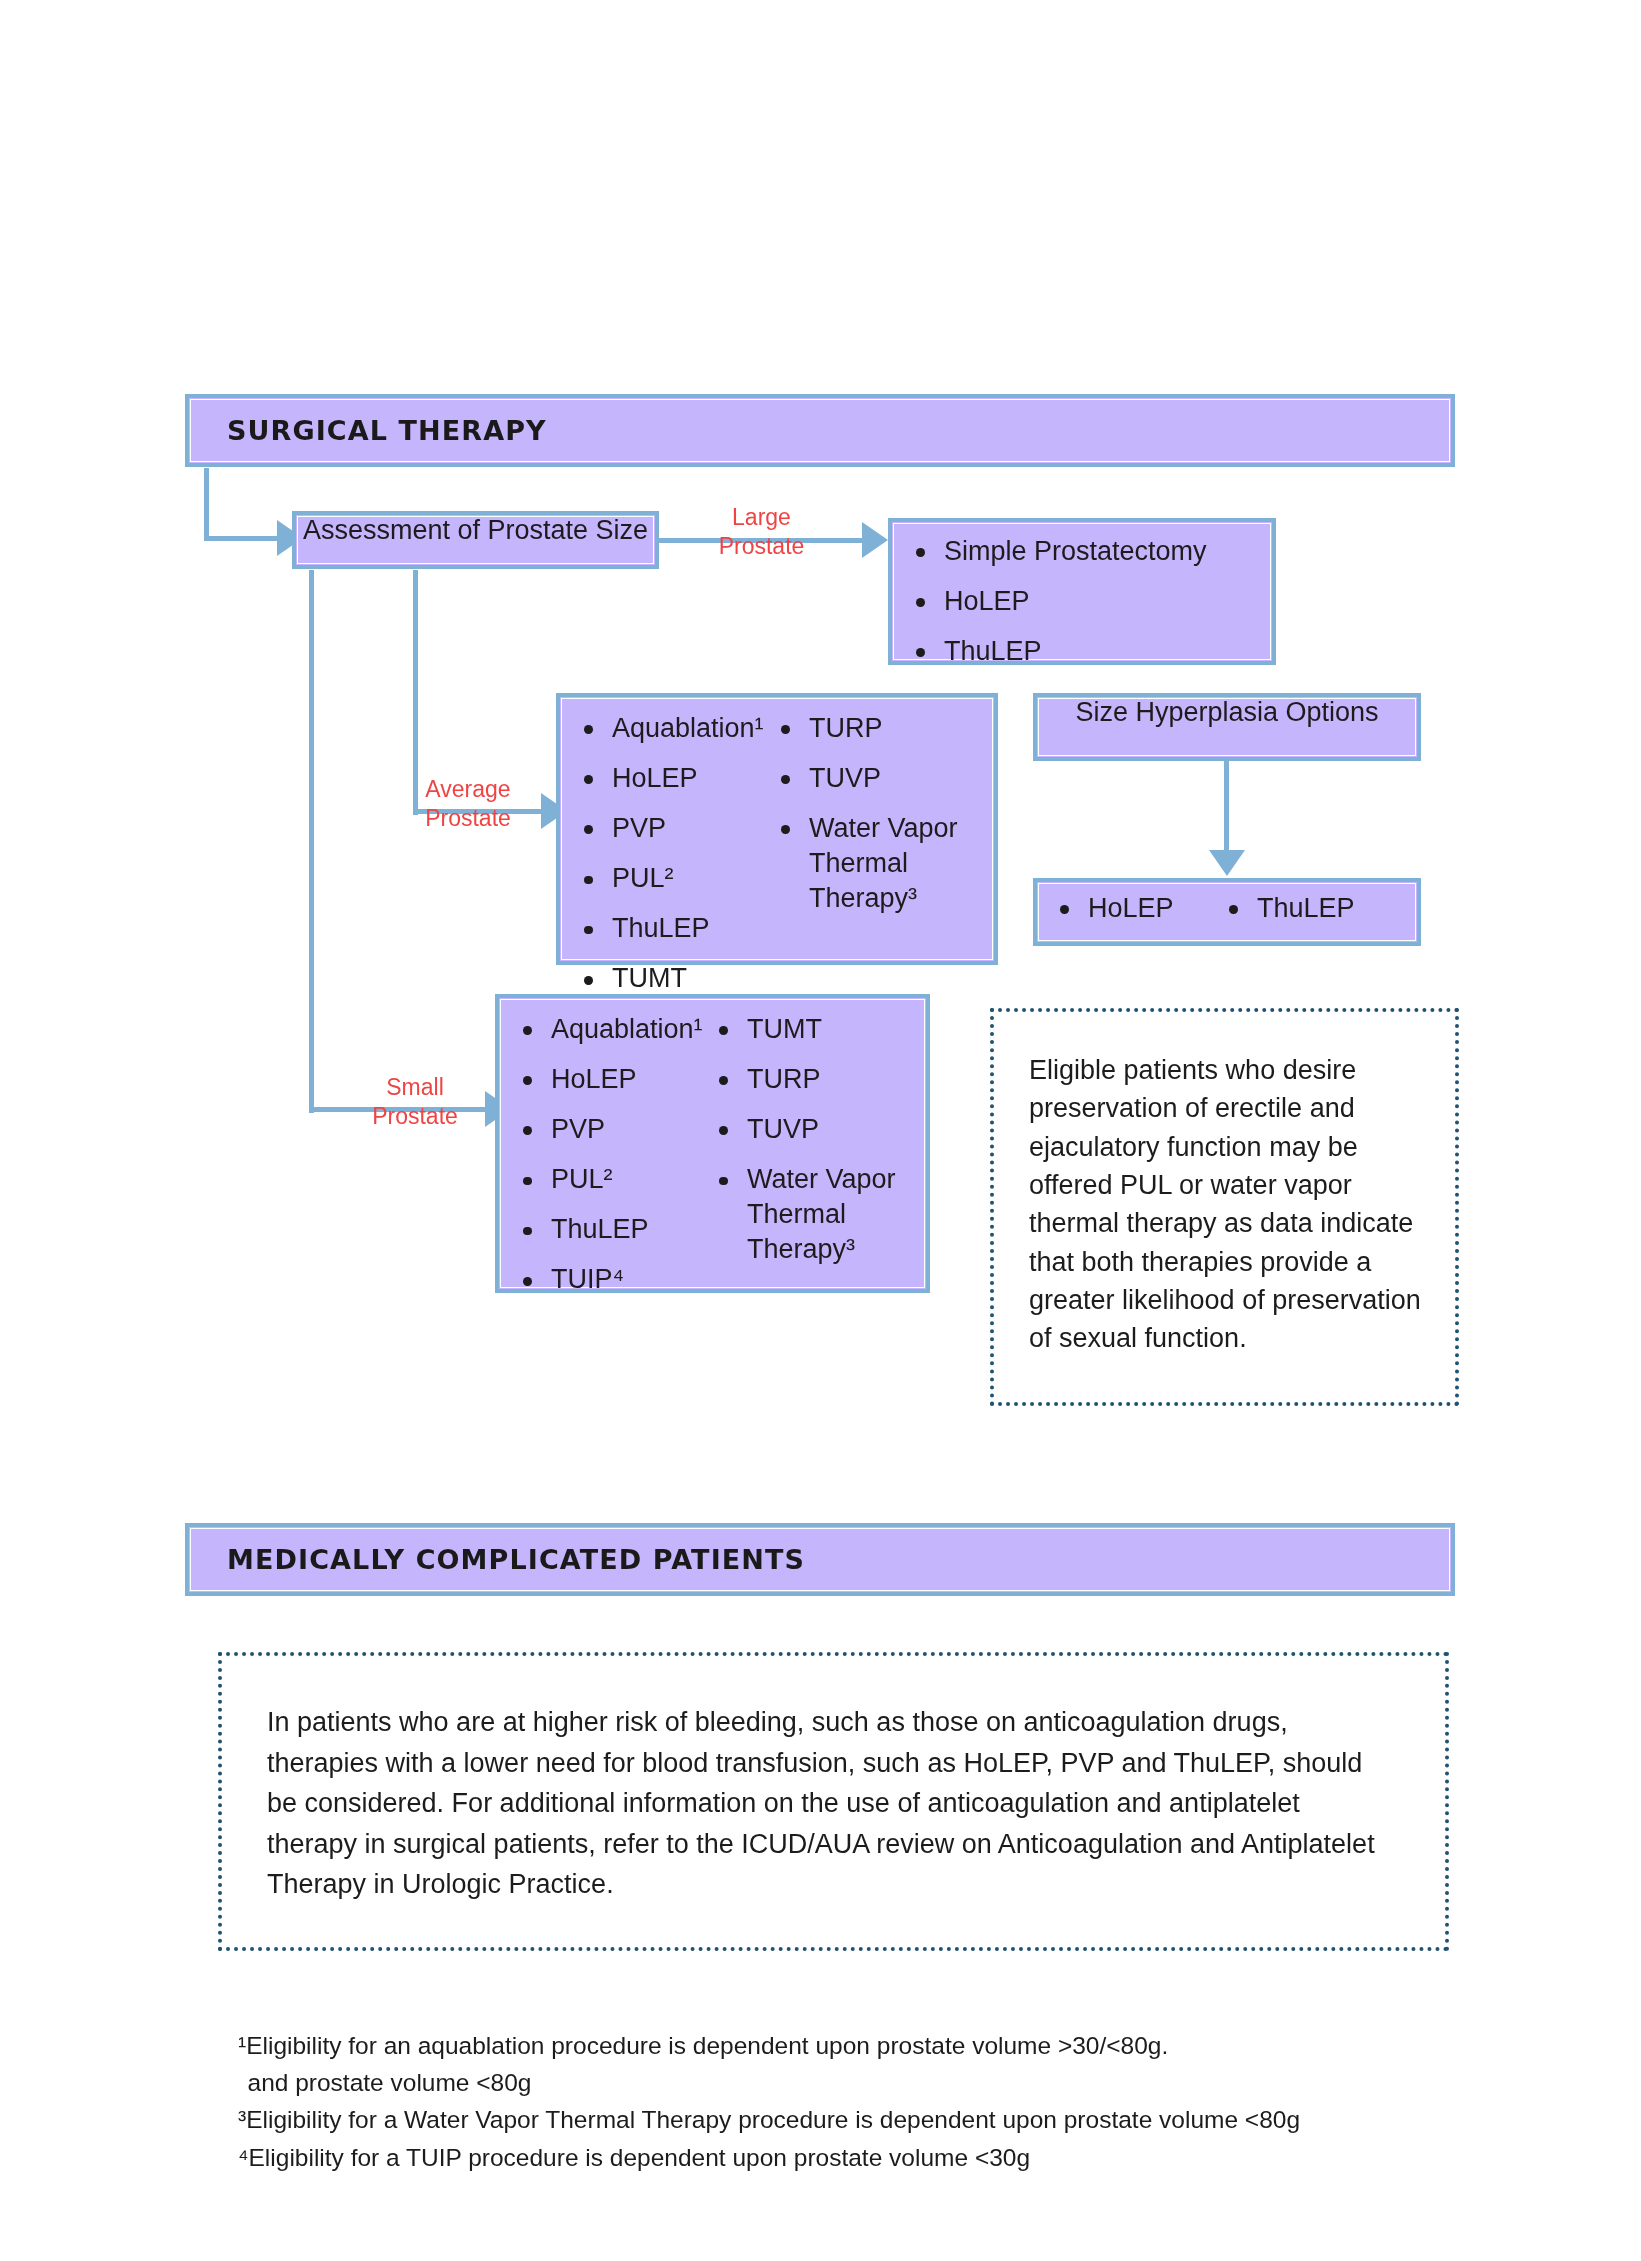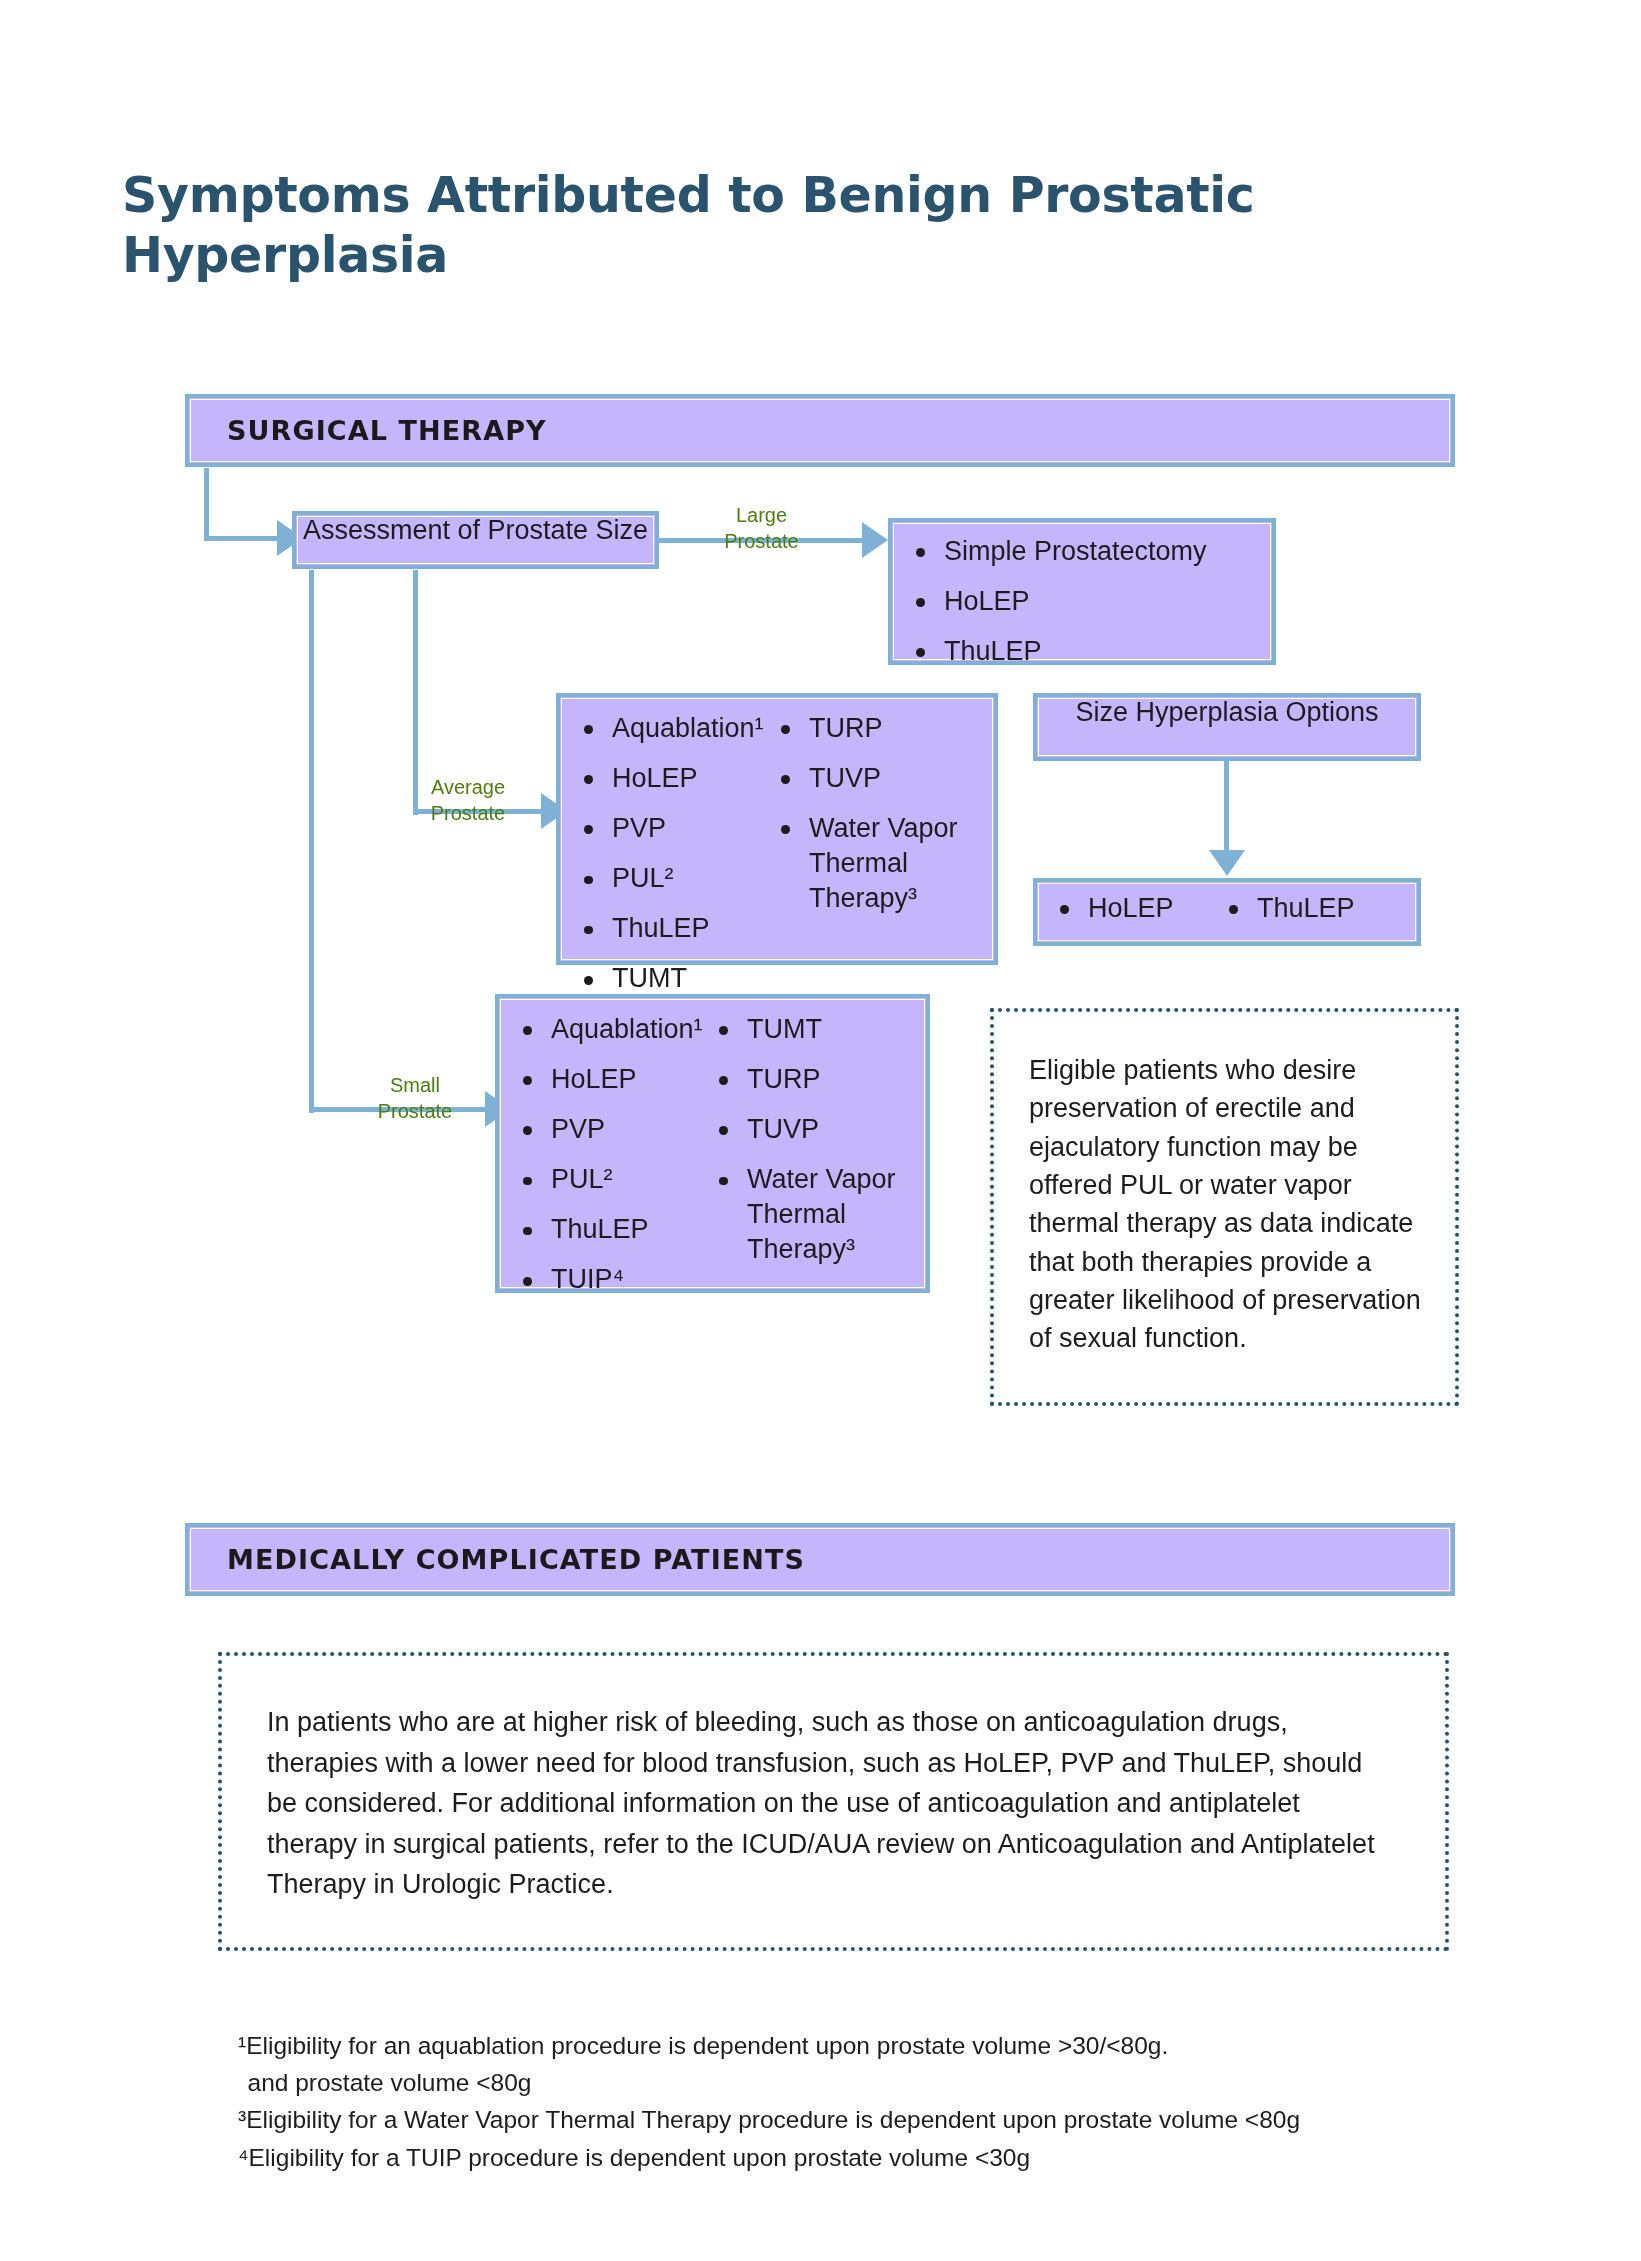--- a/index.html
+++ b/index.html
@@ -99,22 +99,22 @@
     position: absolute;
     width: 0; height: 0;
     border-left: 18.4px solid transparent;
     border-right: 18.4px solid transparent;
     border-top: 26px solid #7fb0d6;
   }
 
   
   .edge-label {
     position: absolute;
-    font-size: 20px;
-    color: #4d7c0f;
+    font-size: 23px;
+    color: #ef4444;
     text-align: center;
     line-height: 1.28;
   }
 
   
   .dotbox {
     position: absolute;
     box-sizing: border-box;
     border: 4.8px dotted #20536f;
     background: #ffffff;
@@ -136,21 +136,20 @@
     color: #1c1c1c;
     line-height: 1.52;
   }
   #footnotes .fn { display: block; }
   #footnotes .fn.indent { padding-left: 9.5px; }
 </style>
 </head>
 <body>
 
 <h1 id="page-title">
-  <span class="tline">Symptoms Attributed to Benign Prostatic Hyperplasia</span>
 </h1>
 
 <div class="bluebox section-header" style="left:185px; top:394px; width:1270px; height:73px;">
   <span>SURGICAL THERAPY</span>
 </div>
 
 <div class="ln" style="left:204px; top:468px; width:5.4px; height:73px;"></div>
 <div class="ln" style="left:204px; top:536px; width:75px; height:5.4px;"></div>
 <div class="arrow-r" style="left:277px; top:520px;"></div>
 

